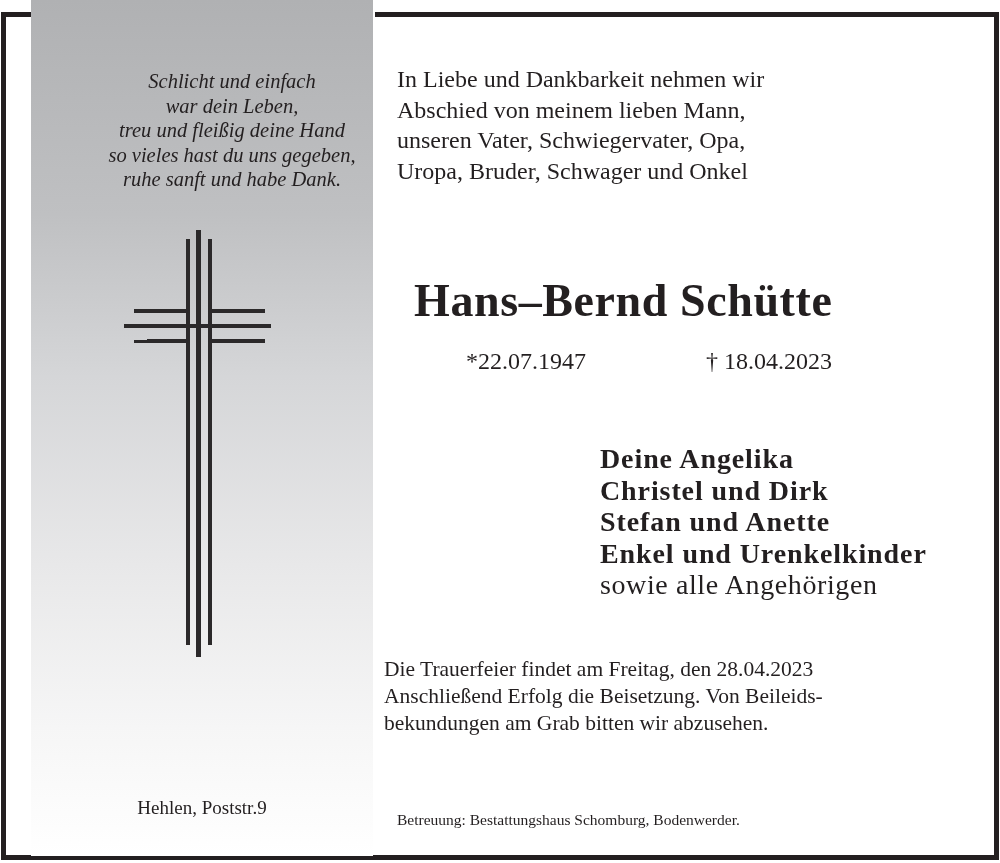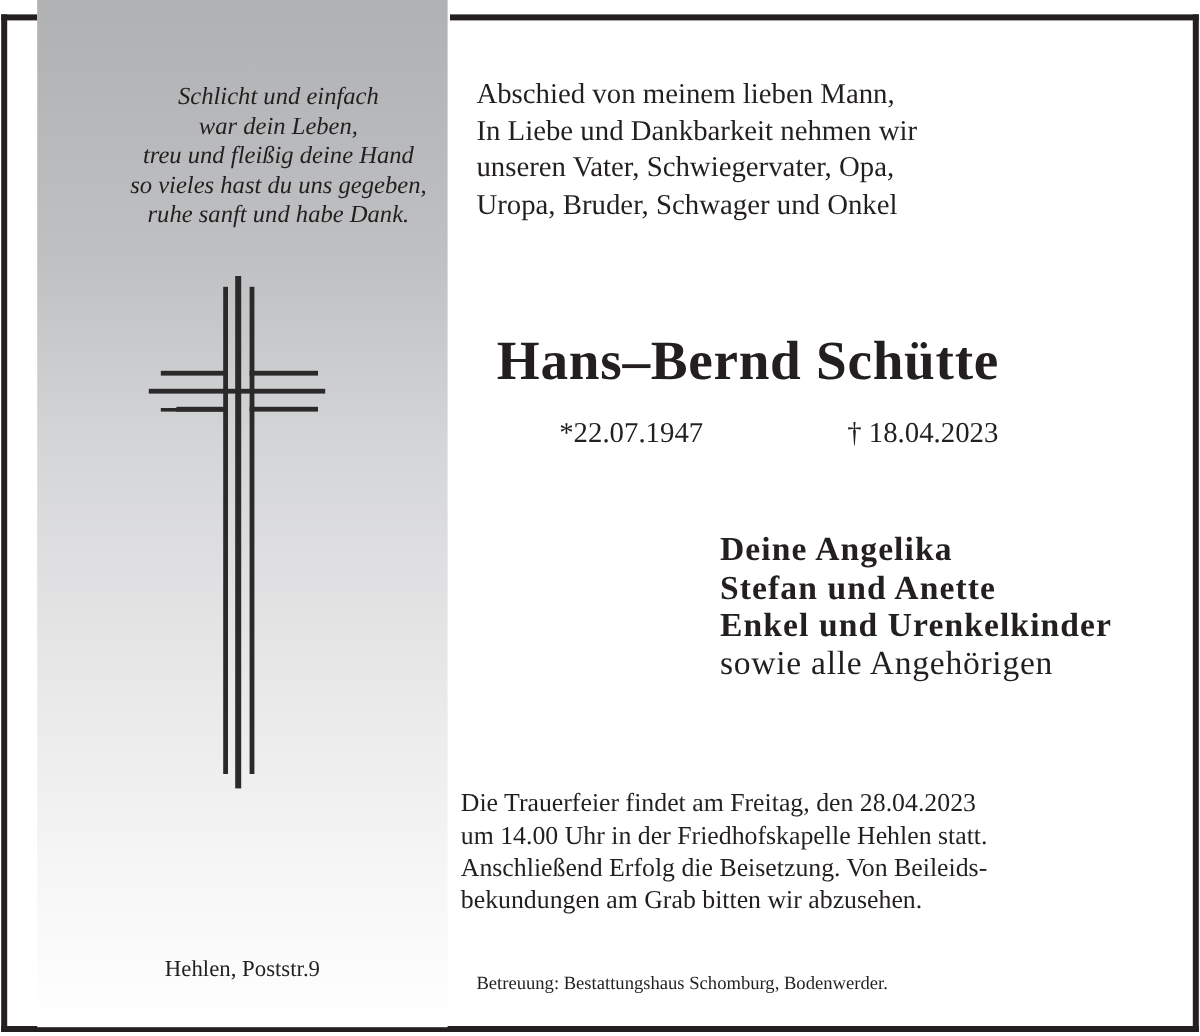--- a/index.html
+++ b/index.html
@@ -96,38 +96,38 @@
     <div class="bar" style="left:103px; top:340px; width:56px; height:3px;"></div>
     <div class="bar" style="left:116px; top:339px; width:43px; height:4px;"></div>
 
     <div class="bar" style="left:177px; top:339px; width:57px; height:4px;"></div>
   </div>
 
   <div class="address">Hehlen, Poststr.9</div>
 </div>
 
 <div class="intro">
+  <div>In Liebe und Dankbarkeit nehmen wir</div>
   <div>Abschied von meinem lieben Mann,</div>
-  <div>In Liebe und Dankbarkeit nehmen wir</div>
   <div>unseren Vater, Schwiegervater, Opa,</div>
   <div>Uropa, Bruder, Schwager und Onkel</div>
 </div>
 
 <div class="name">Hans–Bernd Schütte</div>
 
 <div class="dates" id="date-born">*22.07.1947</div>
 <div class="dates" id="date-died">† 18.04.2023</div>
 
 <div class="family">
   <div class="bold">Deine Angelika</div>
+  <div class="bold">Christel und Dirk</div>
   <div class="bold">Stefan und Anette</div>
   <div class="bold">Enkel und Urenkelkinder</div>
   <div class="normal">sowie alle Angehörigen</div>
 </div>
 
 <div class="service">
   <div>Die Trauerfeier findet am Freitag, den 28.04.2023</div>
-  <div>um 14.00 Uhr in der Friedhofskapelle Hehlen statt.</div>
   <div>Anschließend Erfolg die Beisetzung. Von Beileids-</div>
   <div>bekundungen am Grab bitten wir abzusehen.</div>
 </div>
 
 <div class="undertaker">Betreuung: Bestattungshaus Schomburg, Bodenwerder.</div>
 
 </body></html>

